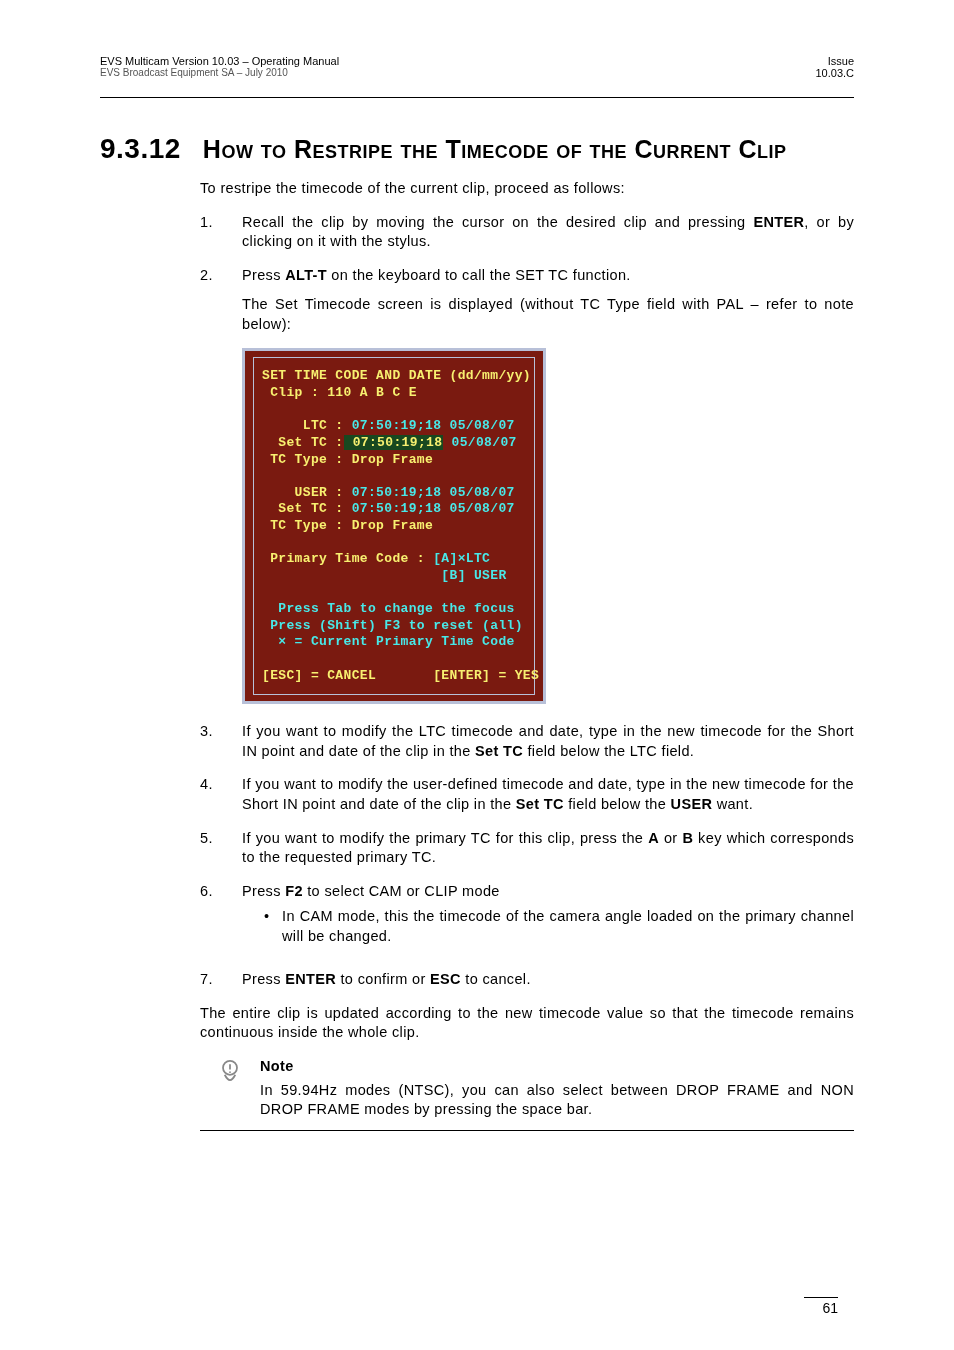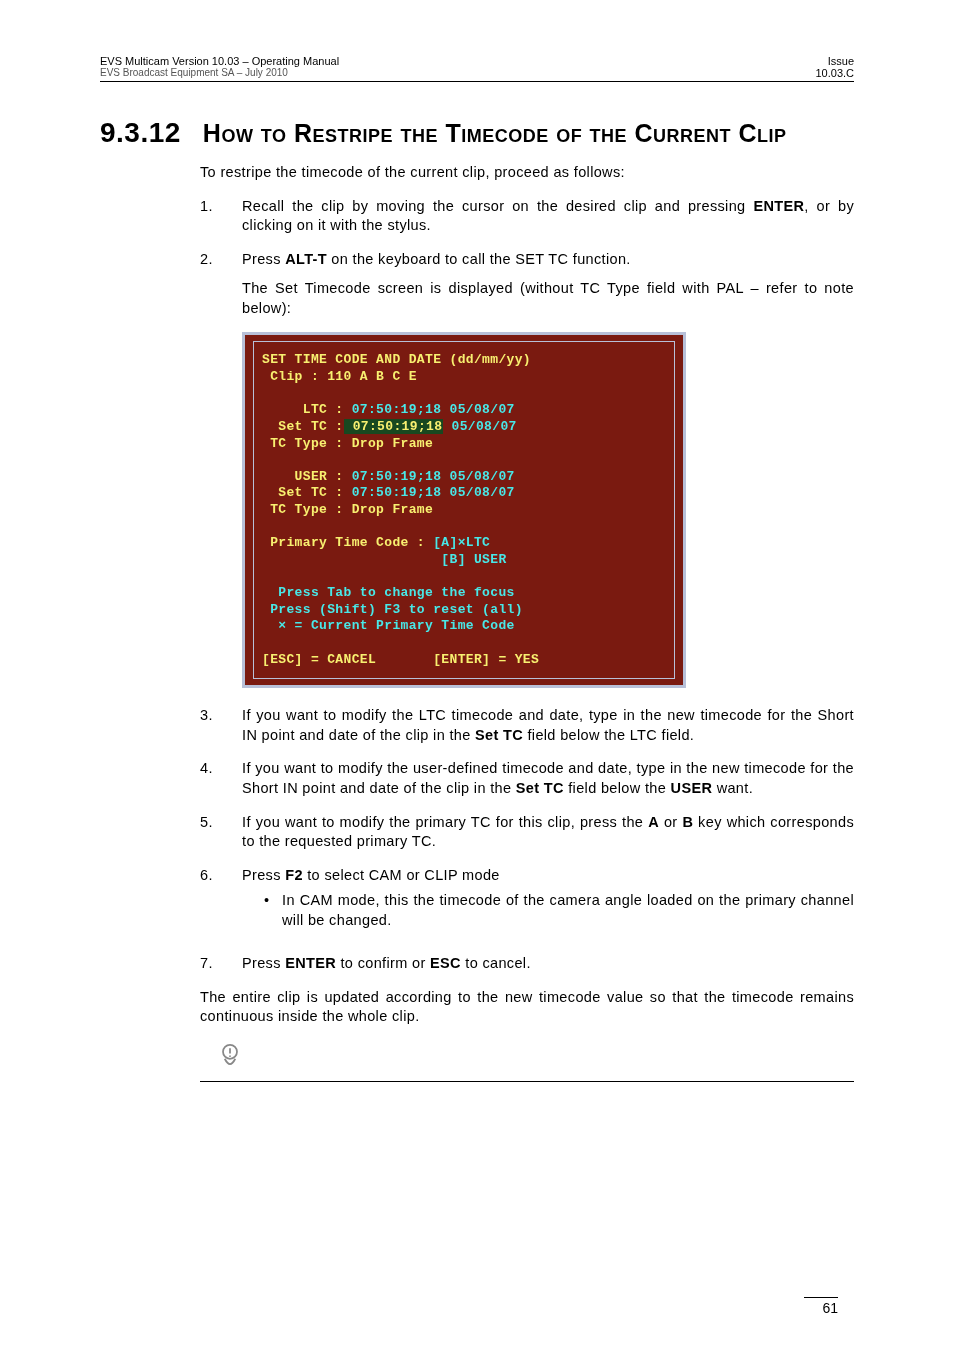--- a/index.html
+++ b/index.html
@@ -12,21 +12,21 @@
     height: 1350px;
     position: relative;
     box-sizing: border-box;
     padding: 55px 100px 40px 100px;
   }
   .header {
     display: flex;
     justify-content: space-between;
     font-size: 11px;
     border-bottom: 1px solid #000;
-    padding-bottom: 2px;
+    padding-bottom: 18px;
     margin-bottom: 20px;
   }
   .header .left  { text-align: left; }
   .header .right { text-align: right; }
   .header .sub   { font-size: 10px; color:#555; }
   h1.section {
     display: flex;
     align-items: baseline;
     gap: 22px;
     font-family: Arial, Helvetica, sans-serif;
@@ -46,21 +46,21 @@
   .body p { margin: 10px 0 14px 100px; text-align: justify; }
   ol.steps { list-style: none; padding: 0; margin: 0 0 0 100px; }
   ol.steps > li { display: flex; margin-bottom: 14px; text-align: justify; }
   ol.steps > li .n { width: 42px; flex: none; }
   ol.steps > li .t { flex: 1; }
   ol.steps ul { list-style: none; padding: 0; margin: 6px 0 0 22px; }
   ol.steps ul li { display:flex; margin-bottom:10px; text-align:justify; }
   ol.steps ul li::before { content:"•"; width:18px; flex:none; }
   .screenbox {
     margin: 10px 0 18px 142px;
-    width: 444px;
+    width: 304px;
     border: 3px solid #b8c0d8;
     background: #7a1a10;
     padding: 6px 8px 6px 8px;
     box-sizing: border-box;
   }
   .screenbox-inner {
     border: 1px solid #b8c0d8;
     background: #7a1a10;
     color: #fff;
     font-family: "Courier New", monospace;
@@ -204,16 +204,20 @@
 
   <div class="note-block">
     <div class="icon">
       <svg viewBox="0 0 32 32">
         <circle cx="16" cy="10" r="8" fill="none" stroke="#888" stroke-width="2"></circle>
         <line x1="16" y1="6" x2="16" y2="12" stroke="#888" stroke-width="2"></line>
         <circle cx="16" cy="15" r="1" fill="#888"></circle>
         <path d="M10 18 Q16 30 22 18" fill="none" stroke="#888" stroke-width="2"></path>
       </svg>
     </div>
+    <div class="txt">
+      <span class="hd">Note</span>
+      <span>In 59.94Hz modes (NTSC), you can also select between DROP FRAME and NON DROP FRAME modes by pressing the space bar.</span>
+    </div>
   </div>
 </div>
 
 <div class="pagenum">61</div>
 
 </body></html>

